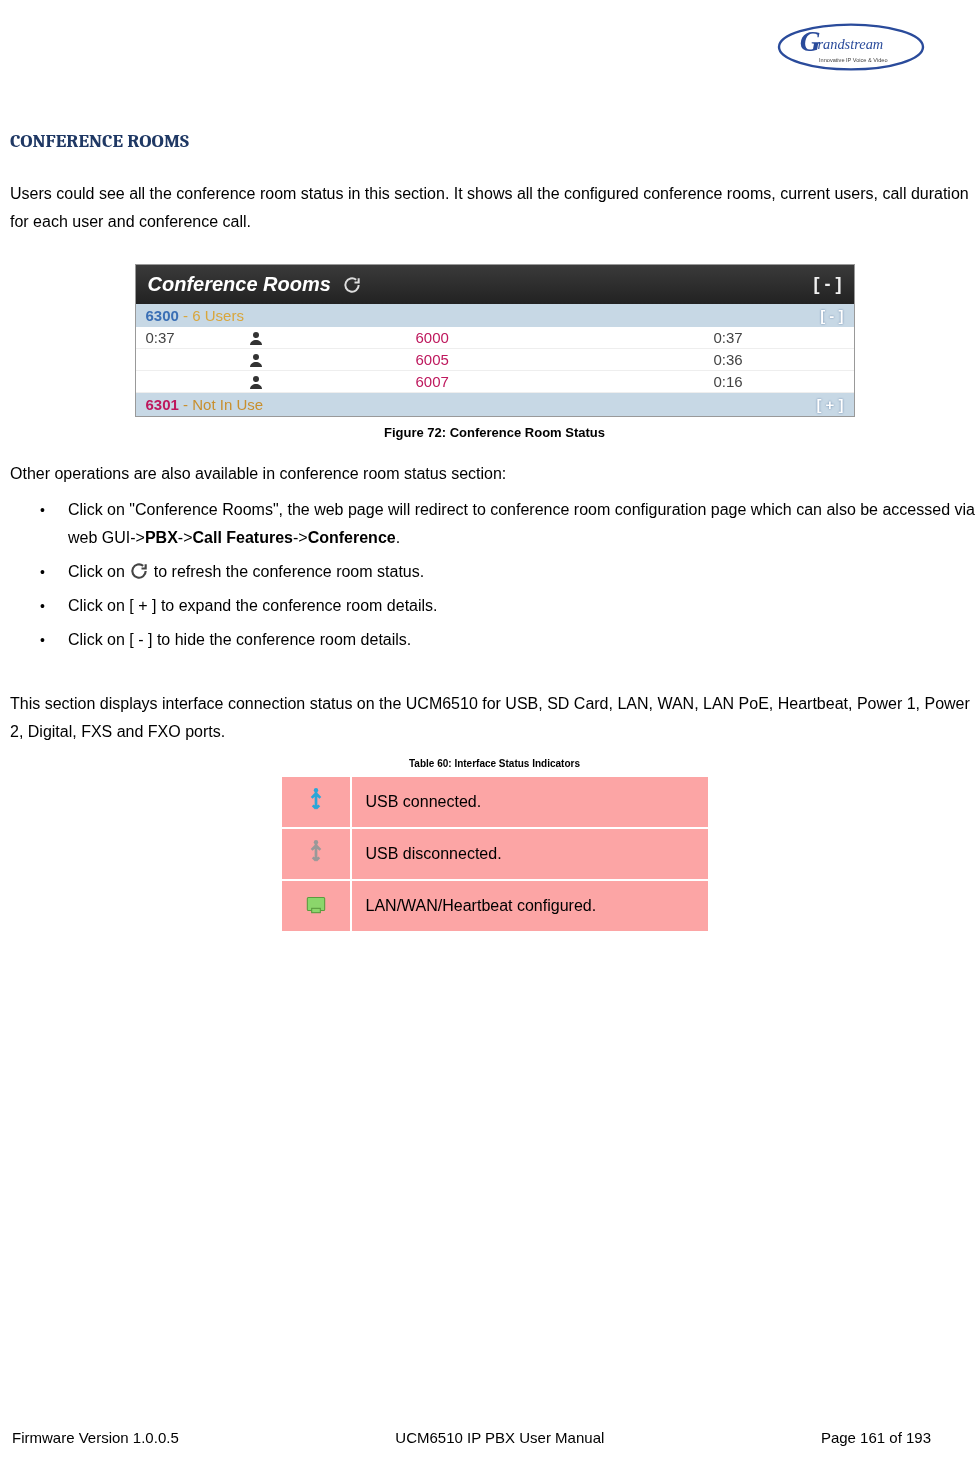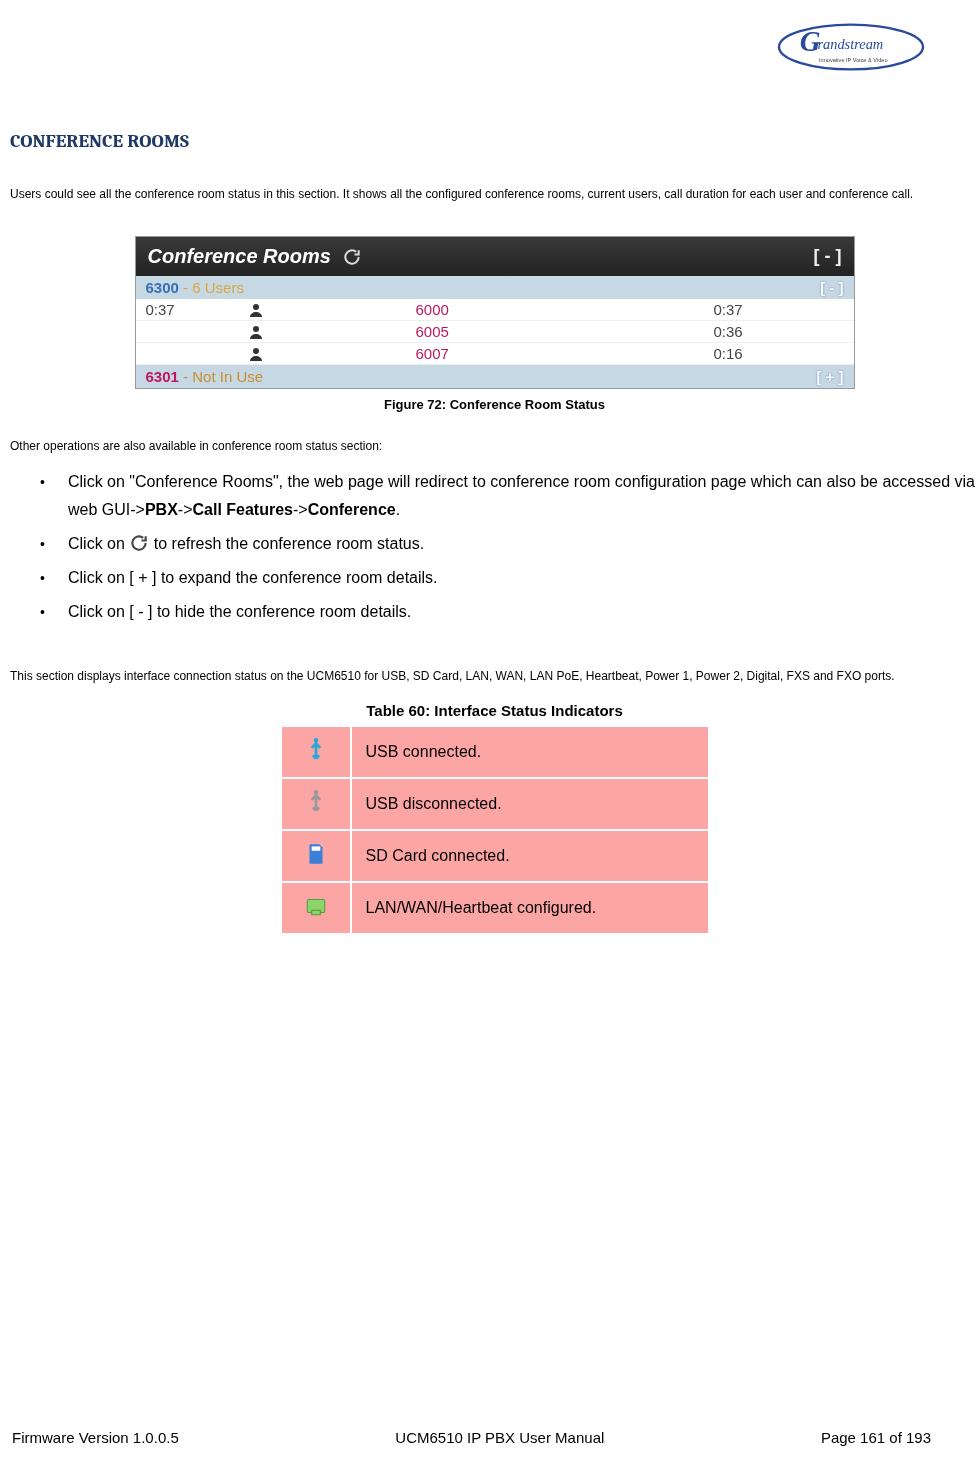--- a/index.html
+++ b/index.html
@@ -24,21 +24,21 @@
     padding: 110px 0 0 10px;
   }
   h2.section {
     font-family: Cambria, Georgia, serif;
     color: #1f3864;
     font-size: 19px;
     font-weight: bold;
     margin-bottom: 28px;
   }
   p.body {
-    font-size: 12px;
+    font-size: 16px;
     line-height: 28px;
     margin-bottom: 8px;
   }
   .figure-wrap {
     margin: 28px 0 10px 0;
     display: flex;
     flex-direction: column;
     align-items: center;
   }
   .conf-widget {
@@ -147,21 +147,21 @@
   table.status td.ic {
     width: 70px;
     text-align: center;
   }
   .mini-icon {
     display:inline-flex; width:26px; height:26px; align-items:center; justify-content:center;
   }
   .mini-icon svg { width: 100%; height: 100%; }
   .table-caption {
     text-align: center;
-    font-size: 15px;
+    font-size: 10px;
     font-weight: bold;
     margin-bottom: 6px;
   }
   .footer {
     position: absolute;
     bottom: 24px;
     left: 12px;
     right: 48px;
     display: flex;
     justify-content: space-between;
@@ -293,29 +293,20 @@
                   <svg viewBox="0 0 24 24">
                     <path stroke="#999" stroke-width="2.5" fill="none" d="M12 2v18M12 20l-3-3M12 20l3-3M12 6l-4 4M12 6l4 4"></path>
                     <circle cx="12" cy="3" r="2" fill="#999"></circle>
                   </svg>
                 </span></td>
           <td>USB disconnected.</td>
         </tr>
         <tr>
           <td class="ic"><span class="mini-icon">
                   <svg viewBox="0 0 24 24">
-                    <path fill="#3a7fd8" d="M6 3h9l3 3v15H6z"></path>
-                    <rect x="8" y="5" width="8" height="4" fill="#fff"></rect>
-                  </svg>
-                </span></td>
-          <td>SD Card connected.</td>
-        </tr>
-        <tr>
-          <td class="ic"><span class="mini-icon">
-                  <svg viewBox="0 0 24 24">
                     <rect x="4" y="6" width="16" height="12" rx="1" fill="#8bd66b" stroke="#5a9c3f"></rect>
                     <rect x="8" y="16" width="8" height="4" fill="#8bd66b" stroke="#5a9c3f"></rect>
                   </svg>
                 </span></td>
           <td>LAN/WAN/Heartbeat configured.</td>
         </tr>
       </tbody>
         </table>
     </div>
   </div>

